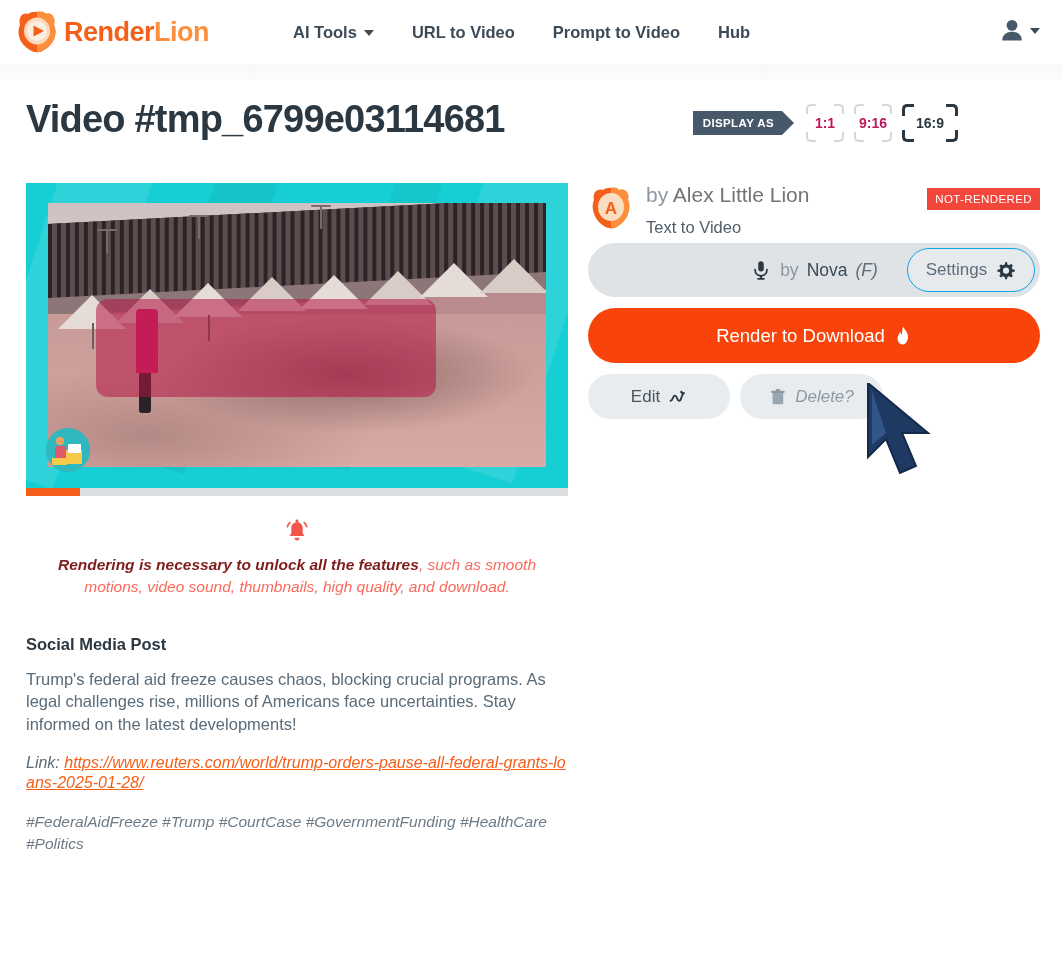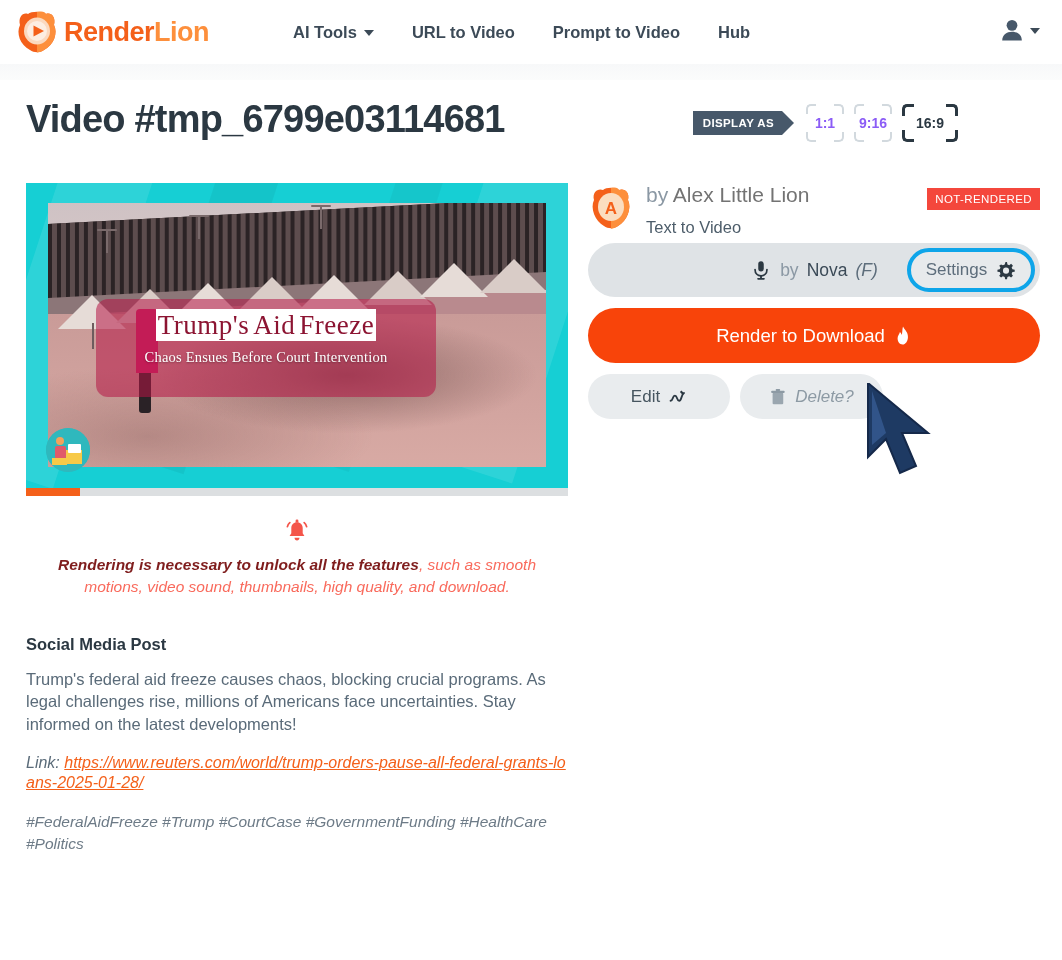--- a/index.html
+++ b/index.html
@@ -67,21 +67,21 @@
   }
   .display-tag:after {
     content: ""; position: absolute; right: -12px; top: 0;
     border-top: 12px solid transparent; border-bottom: 12px solid transparent;
     border-left: 12px solid #47586a;
   }
   .ratio-btn {
     width: 38px; height: 38px; margin-left: 10px;
     display: flex; align-items: center; justify-content: center;
     font-size: 14px; font-weight: 700; cursor: pointer; position: relative;
-    color: #8b5cf6; background: transparent;
+    color: #be185d; background: transparent;
   }
   .ratio-btn .corner { position: absolute; width: 10px; height: 10px; border: 2.5px solid #d2d9de; }
   .ratio-btn .c1 { top: 0; left: 0; border-right: none; border-bottom: none; border-top-left-radius: 5px; }
   .ratio-btn .c2 { top: 0; right: 0; border-left: none; border-bottom: none; border-top-right-radius: 5px; }
   .ratio-btn .c3 { bottom: 0; left: 0; border-right: none; border-top: none; border-bottom-left-radius: 5px; }
   .ratio-btn .c4 { bottom: 0; right: 0; border-left: none; border-top: none; border-bottom-right-radius: 5px; }
   .ratio-btn.active { color: #2b3842; }
   .ratio-btn.active .corner { border-color: #2b3842; border-width: 3px; width: 12px; height: 12px; }
   .ratio-btn.wide { width: 56px; }
   .ratio-label { position: relative; z-index: 2; }
@@ -188,21 +188,21 @@
   .voice-bar {
     margin-top: 2px; height: 54px; background: #dfe3e6; border-radius: 27px;
     display: flex; align-items: center; justify-content: center; position: relative;
     cursor: pointer;
   }
   .voice-inner { display: flex; align-items: center; gap: 8px; font-size: 17.5px; color: #8b98a4; }
   .voice-inner b { color: #3b4a57; font-weight: 400; }
   .voice-inner i { color: #5d6d7b; }
   .settings-btn {
     position: absolute; right: 5px; top: 5px; height: 44px; min-width: 128px;
-    border-radius: 22px; background: #e7eaec; border: 4px solid #0ea5e9;
+    border-radius: 22px; background: #e7eaec; border: 1px solid #0ea5e9;
     display: flex; align-items: center; justify-content: center; gap: 8px;
     font-size: 17px; color: #5d6d7b; cursor: pointer;
   }
 
   .render-btn {
     margin-top: 11px; height: 55px; background: #f8440a; border-radius: 28px;
     display: flex; align-items: center; justify-content: center; gap: 9px;
     color: #ffffff; font-size: 18.5px; cursor: pointer;
   }
 
@@ -328,26 +328,20 @@
         <div class="tent b" style="left:432px; top:56px;"></div>
 
         <div class="pole" style="left:44px; top:120px; height:26px;"></div>
         <div class="pole" style="left:160px; top:112px; height:26px;"></div>
 
         <div class="person" style="left:88px; top:106px; width:22px; height:64px;">
           <div class="legs"></div>
         </div>
 
         <div class="headline-bar"></div>
-        <div class="headline">
-          <div class="hl">
-            <span>Trump's</span><span>Aid</span><span>Freeze</span>
-          </div>
-          <div class="sub">Chaos Ensues Before Court Intervention</div>
-        </div>
       </div>
 
       <div class="vid-badge">
         <svg viewBox="0 0 44 44" width="44" height="44">
           <circle cx="22" cy="22" r="22" fill="#2fb8bd"></circle>
           <rect x="20" y="22" width="16" height="14" fill="#f7c948"></rect>
           <rect x="22" y="16" width="13" height="9" rx="1" fill="#ffffff"></rect>
           <circle cx="14" cy="13" r="4" fill="#f2a25c"></circle>
           <rect x="9" y="18" width="11" height="13" rx="2" fill="#e05a6a"></rect>
           <rect x="6" y="30" width="15" height="7" fill="#f7c948"></rect>

